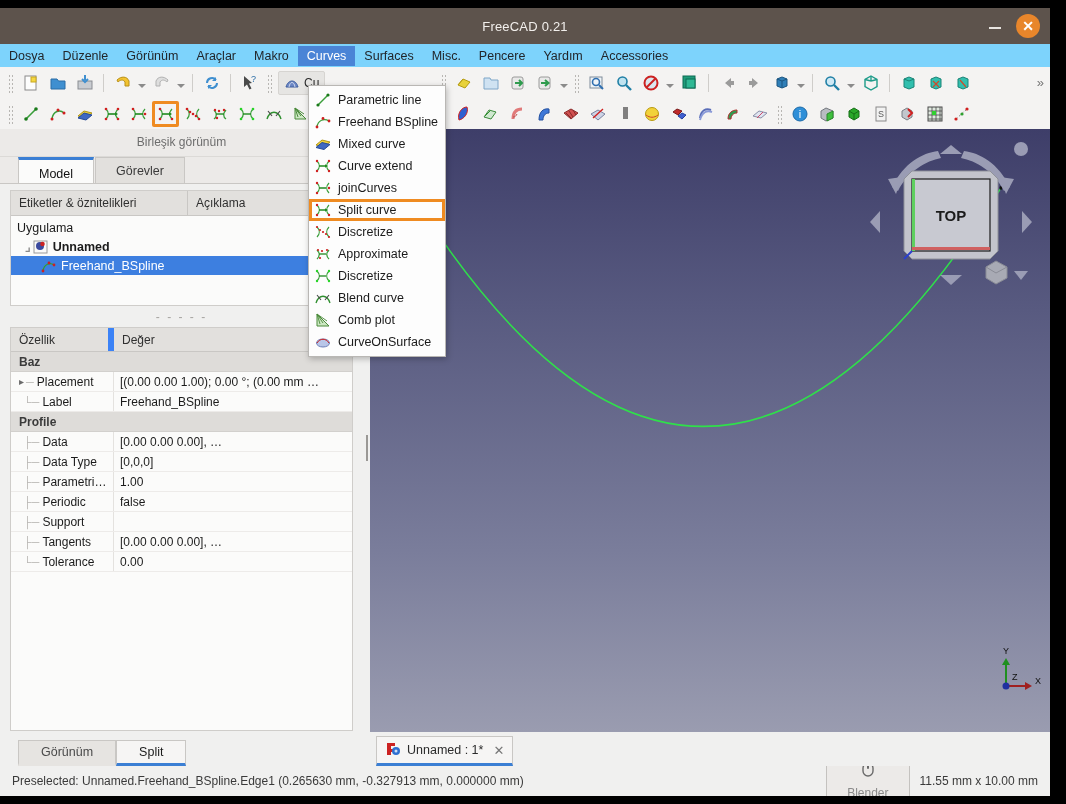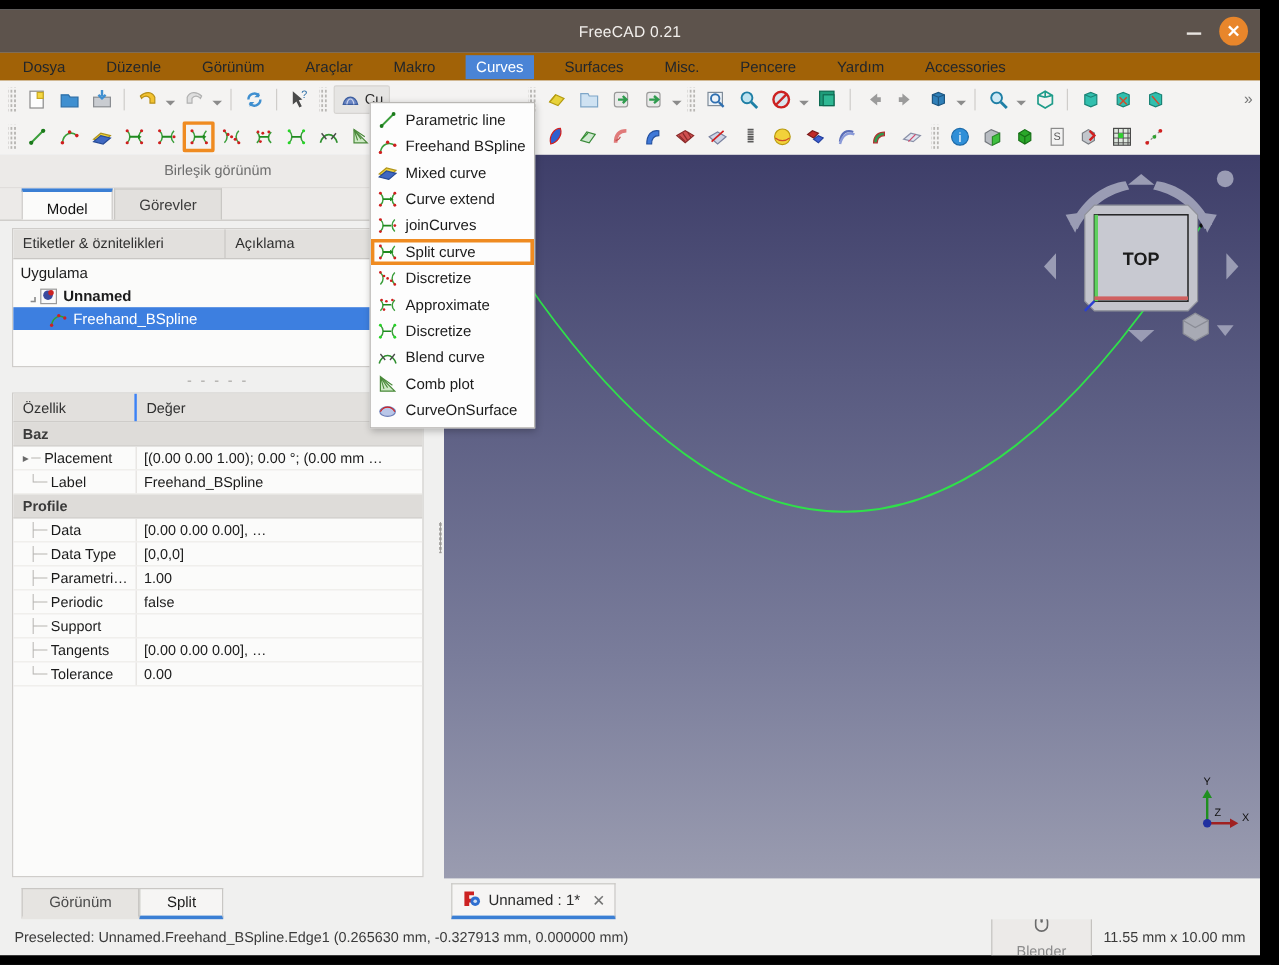--- a/index.html
+++ b/index.html
@@ -37,23 +37,23 @@
     background:#e8e4e0;
   }
   .win-close {
     width: 24px; height: 24px; border-radius: 50%; background: #e8862b;
     color: #fff; font-size: 14px; line-height: 24px; text-align: center;
     cursor: pointer; font-weight: bold;
   }
 
   
   .menubar {
-    height: 23px; flex: 0 0 23px; background: #a16207;
-    display: flex; align-items: center; padding-left: 10px;
-    font-size: 12.5px; color: #22262b; position: relative; z-index: 60; gap: 16px;
+    height: 23px; flex: 0 0 23px; background: #7dd3fc;
+    display: flex; align-items: center; 
+    font-size: 12.5px; color: #22262b; position: relative; z-index: 60;
   }
   .menu-item { padding: 3px 9px; cursor: pointer; white-space: nowrap; }
   .menu-item.active { background: #4a84d6; color: #fff; }
 
   
   .toolbars { background: #f4f3f2; flex: 0 0 62px; position: relative; }
   .tbrow { height: 31px; display: flex; align-items: center; padding-left: 4px; }
   .grip { width: 7px; height: 20px; margin: 0 3px;
     background-image: radial-gradient(#b8b6b3 1px, transparent 1px);
     background-size: 3px 4px; background-position: 1px 1px; flex: 0 0 7px; }
@@ -107,21 +107,21 @@
   .branch { color:#8a8a8a; font-size:12px; margin-right:2px; }
 
   .dots { text-align:center; color:#a6a4a1; letter-spacing:2px; font-size:12px;
      padding:4px 0 3px; user-select:none;}
 
   .propwrap { margin:0 10px 0 10px; background:#fbfbfa; border:1px solid #cfcdca;
      flex:1; display:flex; flex-direction:column; overflow:hidden; min-height:0;}
   .prophead { display:flex; height:24px; background:#e2e0dd; border-bottom:1px solid #c9c7c4;
      font-size:12px; color:#303030; flex:0 0 24px;}
   .prophead div { display:flex; align-items:center; padding-left:8px;}
-  .ph1 { width:103px; border-right:2px solid #3b82f6;}
+  .ph1 { width:103px; border-right:6px solid #3b82f6;}
   .ph2 { flex:1; }
   .proprow { display:flex; height:20px; font-size:12px; color:#1b1b1b;
      border-bottom:1px solid #edebe9;}
   .proprow .pk { width:103px; flex:0 0 103px; display:flex; align-items:center;
      border-right:1px solid #e4e2df; padding-left:8px; position:relative;}
   .proprow .pv { flex:1; display:flex; align-items:center; padding-left:6px; overflow:hidden;
      white-space:nowrap;}
   .grouprow { background:#dedcd9; font-weight:bold; color:#3b3b3b; font-size:12px;
      height:20px; display:flex; align-items:center; padding-left:8px;
      border-bottom:1px solid #d2d0cd;}

